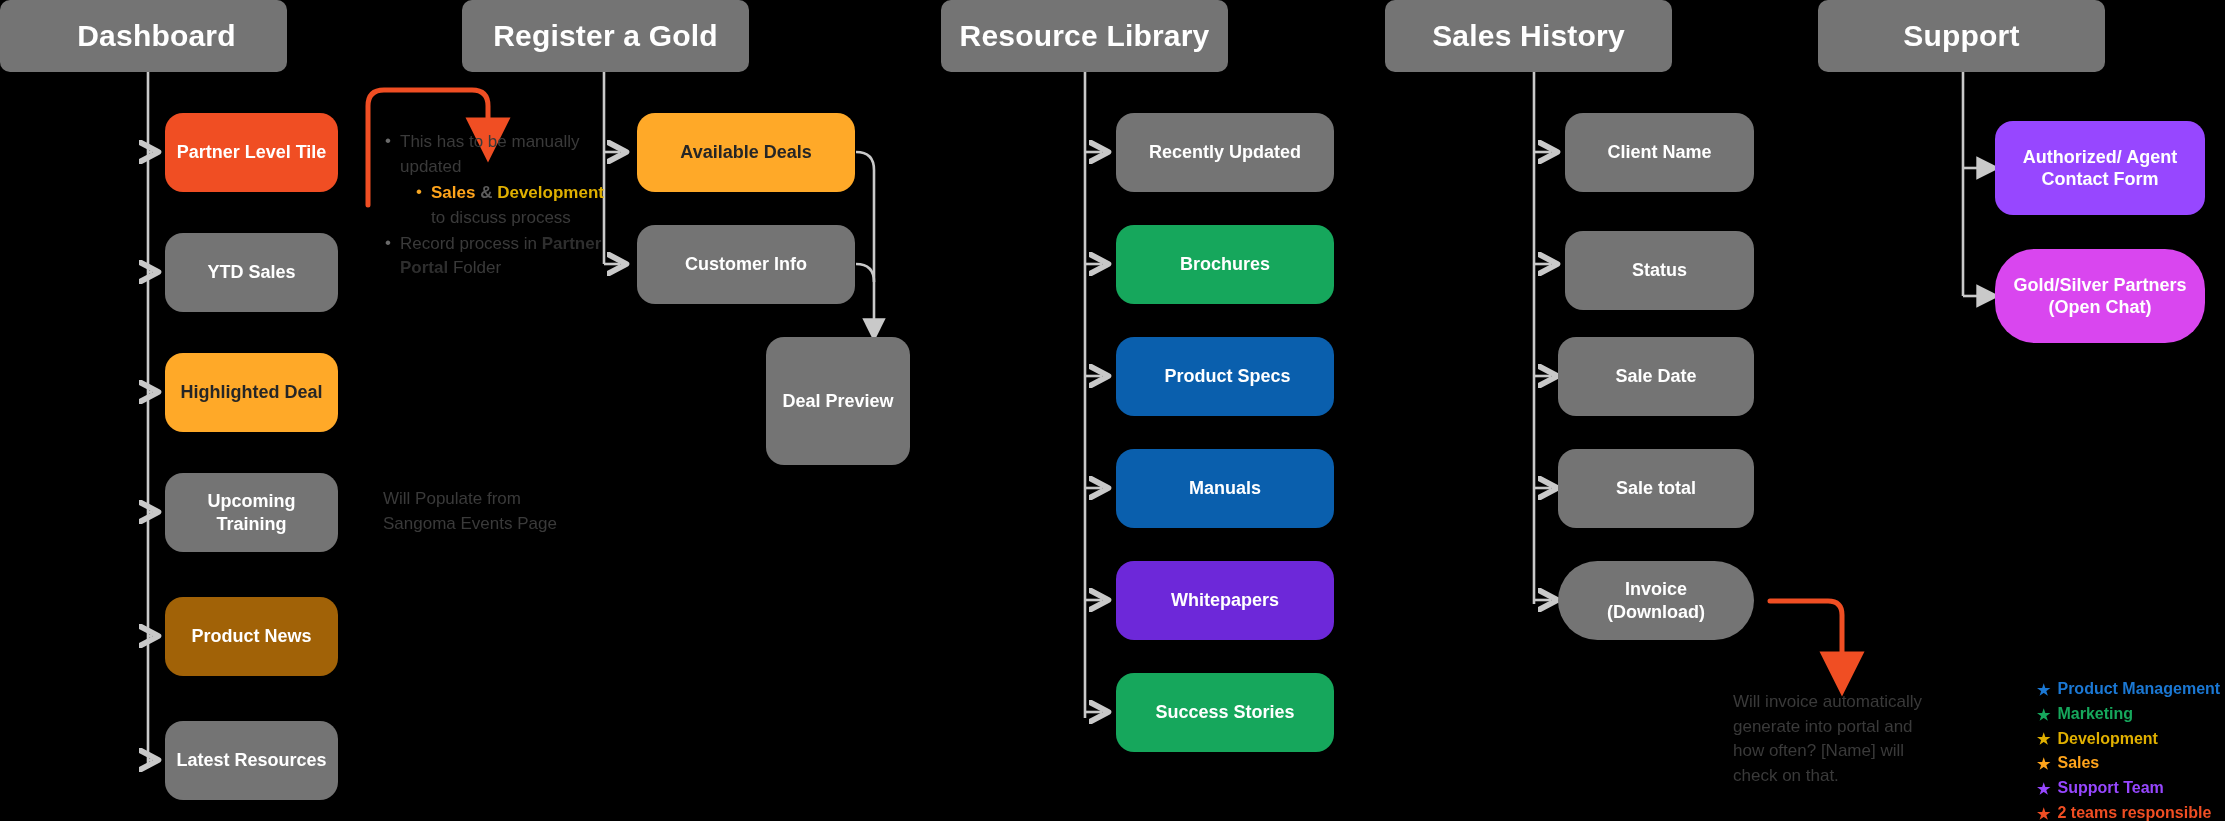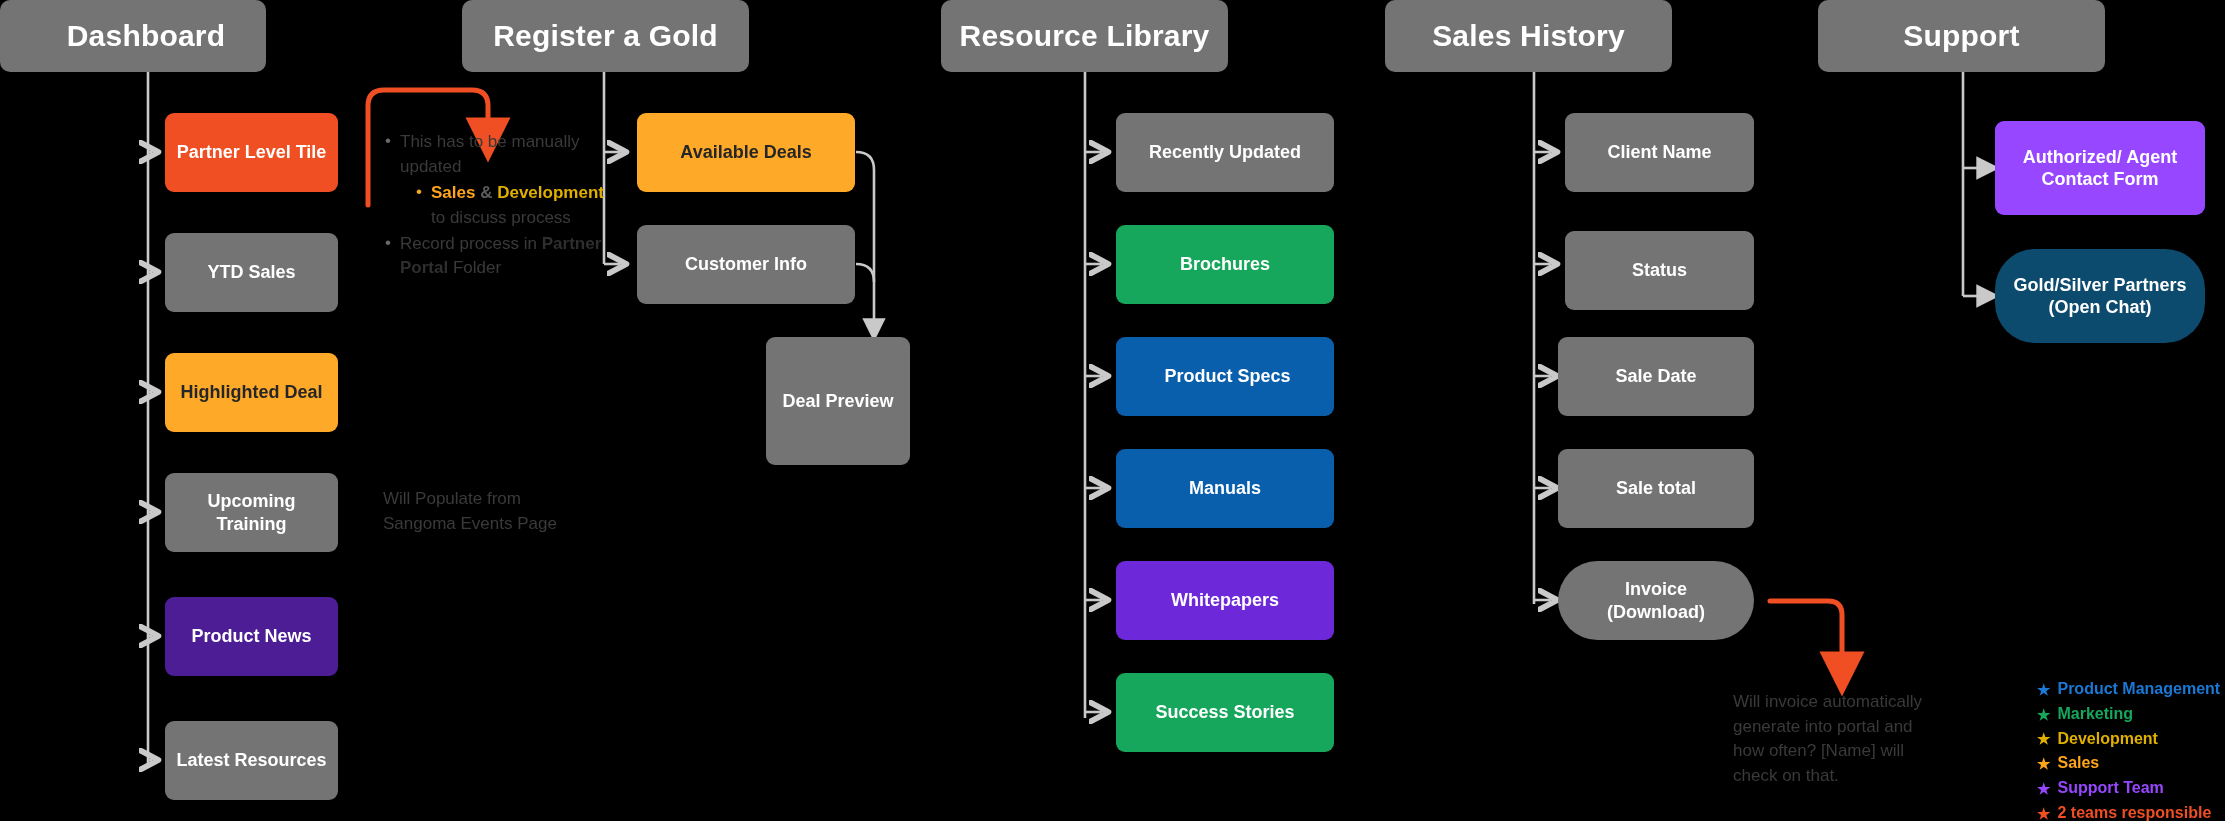--- a/index.html
+++ b/index.html
@@ -30,21 +30,21 @@
     display: flex;
     align-items: center;
     justify-content: center;
     color: #ffffff;
     font-weight: bold;
     font-size: 30px;
     letter-spacing: 0.2px;
   }
   .tile {
     position: absolute;
-    border-radius: 9px;
+    border-radius: 18px;
     display: flex;
     align-items: center;
     justify-content: center;
     text-align: center;
     font-weight: bold;
     font-size: 18px;
     line-height: 1.25;
     padding: 4px 10px;
     color: #ffffff;
   }
@@ -172,21 +172,21 @@
 
     <g>
       <path d="M368,205 L368,106 Q368,90 384,90 L472,90 Q488,90 488,106 L488,140" fill="none" stroke="#F04E23" stroke-width="5" stroke-linecap="round" marker-end="url(#ah-orange)"></path>
     </g>
 
     <g>
       <path d="M1770,601 L1828,601 Q1842,601 1842,615 L1842,674" fill="none" stroke="#F04E23" stroke-width="5" stroke-linecap="round" marker-end="url(#ah-orange)"></path>
     </g>
   </svg>
 
-  <div class="col-header" style="left:0px; top:0px; width:266px; height:72px;padding-left:26px;">
+  <div class="col-header" style="left:0px; top:0px; width:287px; height:72px;padding-left:26px;">
     <span>Dashboard</span>
   </div>
   <div class="col-header" style="left:462px; top:0px; width:287px; height:72px;">
     <span>Register a Gold</span>
   </div>
   <div class="col-header" style="left:941px; top:0px; width:287px; height:72px;">
     <span>Resource Library</span>
   </div>
   <div class="col-header" style="left:1385px; top:0px; width:287px; height:72px;">
     <span>Sales History</span>
@@ -200,21 +200,21 @@
   </div>
   <div class="tile" style="left:165px; top:233px; width:173px; height:79px; background:#747474;">
     <span>YTD Sales</span>
   </div>
   <div class="tile dark-text" style="left:165px; top:353px; width:173px; height:79px; background:#FFA928;">
     <span>Highlighted Deal</span>
   </div>
   <div class="tile" style="left:165px; top:473px; width:173px; height:79px; background:#747474;">
     <span>Upcoming Training</span>
   </div>
-  <div class="tile" style="left:165px; top:597px; width:173px; height:79px; background:#4c1d95;align-items:center;">
+  <div class="tile" style="left:165px; top:597px; width:173px; height:79px; background:#a16207;align-items:center;">
     <span>Product News</span>
   </div>
   <div class="tile" style="left:165px; top:721px; width:173px; height:79px; background:#747474;">
     <span>Latest Resources</span>
   </div>
 
   <div class="tile" style="left:637px; top:225px; width:218px; height:79px; background:#747474;">
     <span>Customer Info</span>
   </div>
   <div class="tile dark-text" style="left:637px; top:113px; width:218px; height:79px; background:#FFA928;">
@@ -257,21 +257,21 @@
   </div>
   <div class="tile pill" style="left:1558px; top:561px; width:196px; height:79px; background:#747474; white-space:pre-line;">
     <span>Invoice
 (Download)</span>
   </div>
 
   <div class="tile" style="left:1995px; top:121px; width:210px; height:94px; background:#9747FF; white-space:pre-line;">
     <span>Authorized/ Agent
 Contact Form</span>
   </div>
-  <div class="tile pill" style="left:1995px; top:249px; width:210px; height:94px; background:#0c4a6e; white-space:pre-line;">
+  <div class="tile pill" style="left:1995px; top:249px; width:210px; height:94px; background:#d946ef; white-space:pre-line;">
     <span>Gold/Silver Partners
 (Open Chat)</span>
   </div>
 
   <div class="note" style="left:383px; top:130px; width:230px;">
     <ul class="note-list">
       <li>
         <span>This has to be manually updated</span>
         <ul class="note-sub">
           <li>

